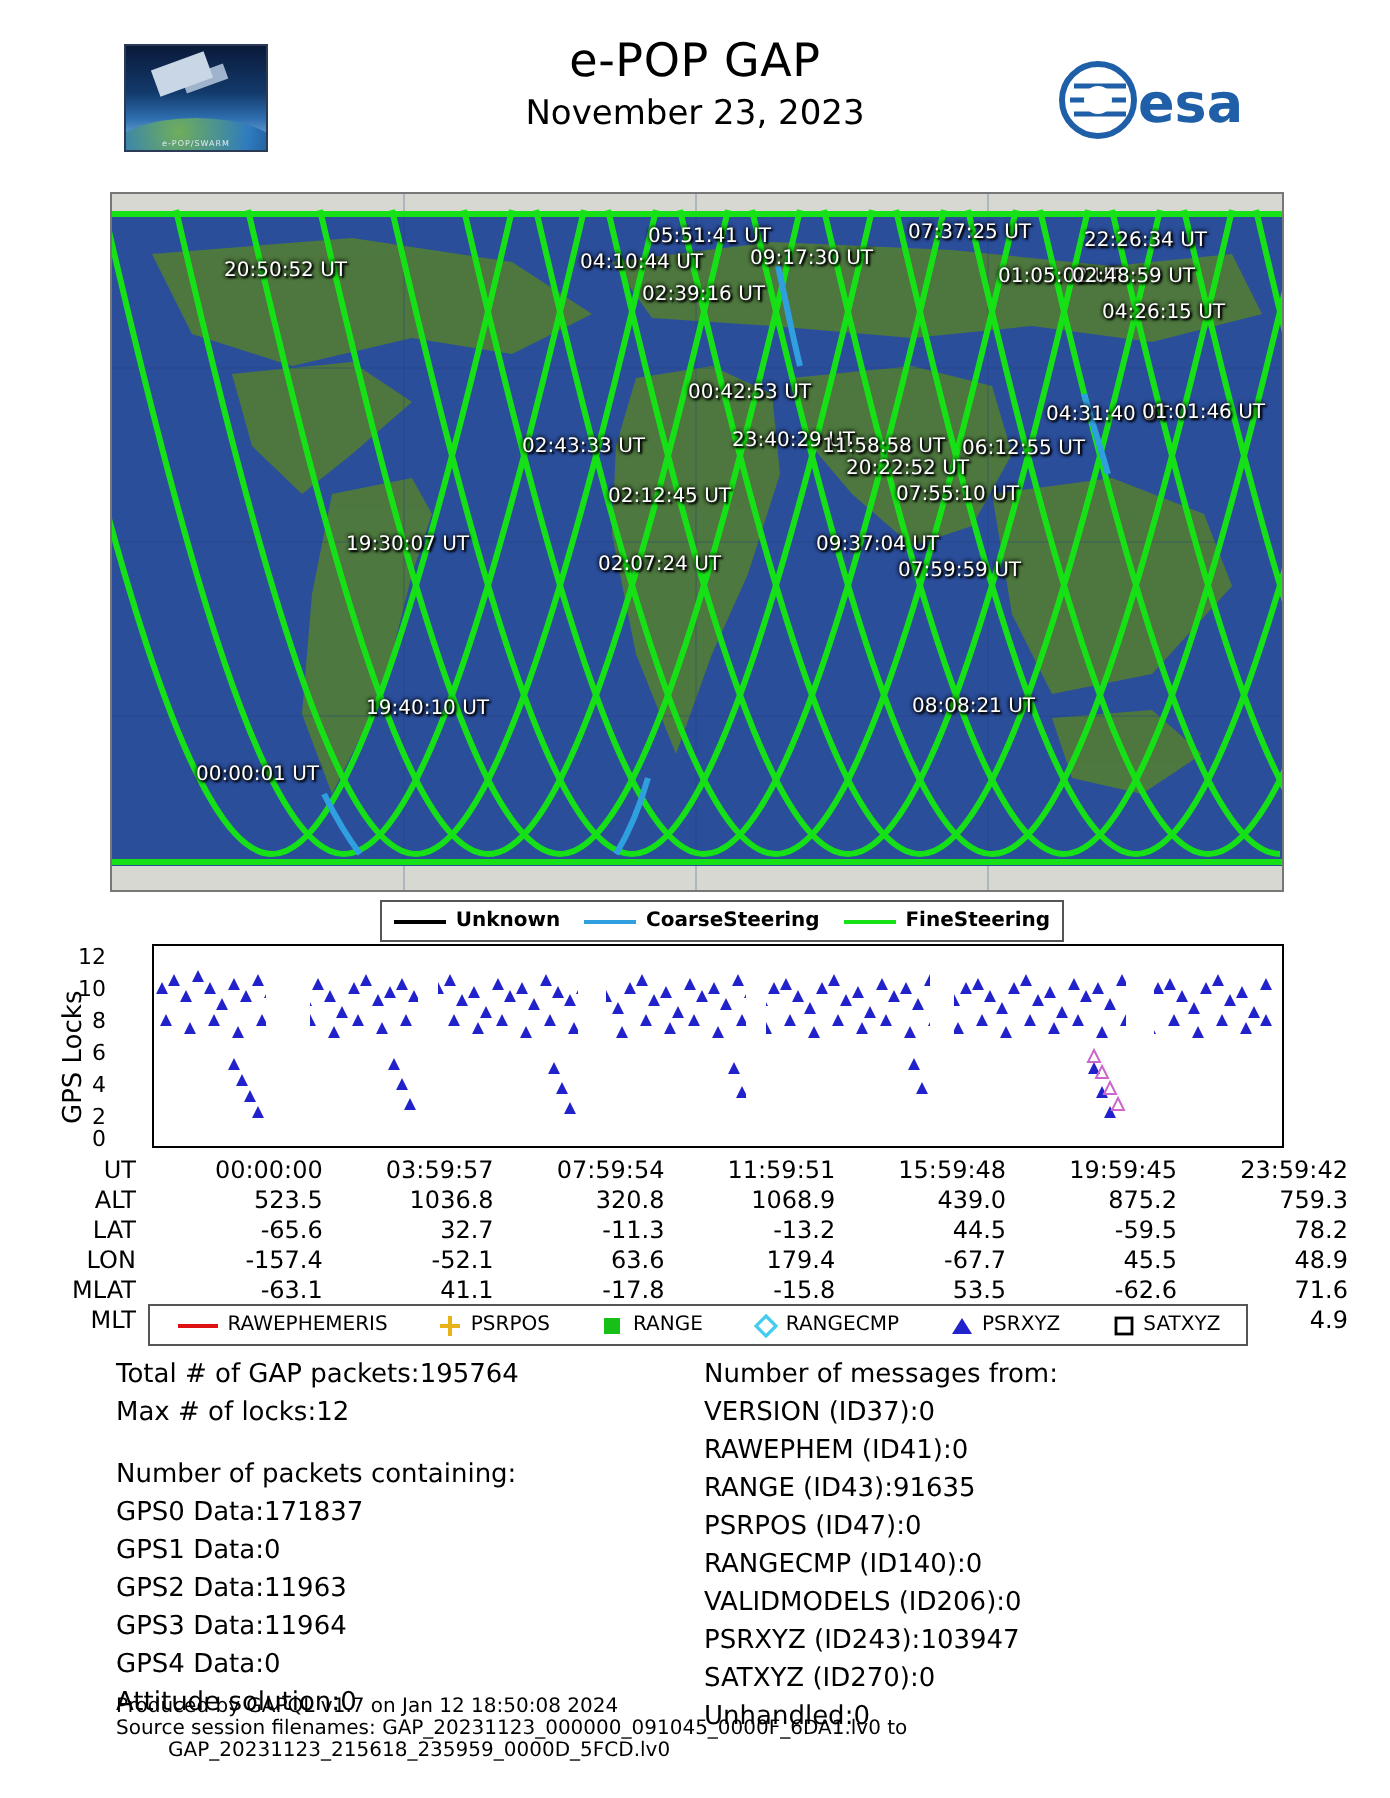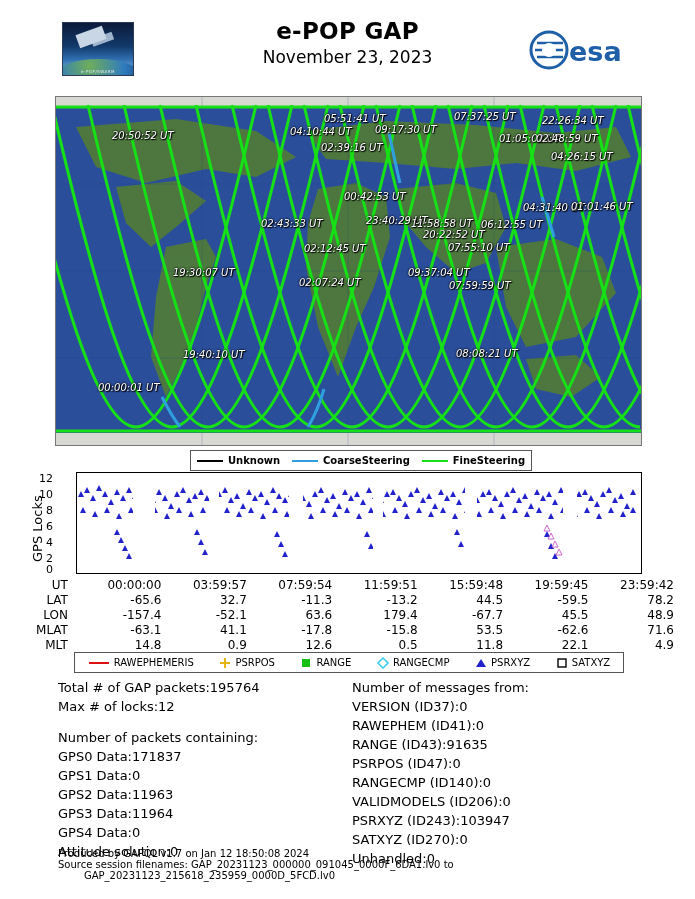--- a/index.html
+++ b/index.html
@@ -7,21 +7,21 @@
     width:695px;height:899px;background:#ffffff;
     font-family:"DejaVu Sans", sans-serif;
     color:#000;overflow:hidden;position:relative;
   }
   .page{position:relative;width:695px;height:899px;}
 
   
   .header{position:relative;height:92px;}
   .title{
     position:absolute;left:0;right:0;top:18px;text-align:center;
-    font-size:23px;font-weight:bold;letter-spacing:.3px;
+    font-size:23px;font-weight:normal;letter-spacing:.3px;
   }
   .subtitle{
     position:absolute;left:0;right:0;top:47px;text-align:center;
     font-size:17px;
   }
   .mission-logo{
     position:absolute;left:62px;top:22px;width:70px;height:52px;
     border:1px solid #2b3a55;
     background:linear-gradient(#0b1a3a 0%, #123a6b 45%, #2f6fb0 70%, #8fc2e8 100%);
     overflow:hidden;
@@ -45,21 +45,20 @@
 
   
   .map-wrap{
     position:absolute;left:55px;top:96px;width:585px;height:348px;
     border:1px solid #777;background:#13317a;overflow:hidden;
   }
   .map-svg{position:absolute;left:0;top:0;}
   .ut-label{
     position:absolute;font-size:10px;color:#ffffff;white-space:nowrap;
     text-shadow:0 0 2px #000,0 0 2px #000,1px 1px 1px #000;
-    font-style:italic;
   }
 
   
   .map-legend{
     position:absolute;left:190px;top:450px;width:340px;height:19px;
     border:1px solid #555;background:#fff;
     display:flex;align-items:center;justify-content:space-around;
     font-size:10px;
   }
   .map-legend .it{display:flex;align-items:center;gap:5px;font-weight:bold;}
@@ -302,20 +301,30 @@
         <td class="rl">UT</td>
         <td class="v">00:00:00</td>
         <td class="v">03:59:57</td>
         <td class="v">07:59:54</td>
         <td class="v">11:59:51</td>
         <td class="v">15:59:48</td>
         <td class="v">19:59:45</td>
         <td class="v">23:59:42</td>
       </tr>
       <tr>
+        <td class="rl">ALT</td>
+        <td class="v">523.5</td>
+        <td class="v">1036.8</td>
+        <td class="v">320.8</td>
+        <td class="v">1068.9</td>
+        <td class="v">439.0</td>
+        <td class="v">875.2</td>
+        <td class="v">759.3</td>
+      </tr>
+      <tr>
         <td class="rl">LAT</td>
         <td class="v">-65.6</td>
         <td class="v">32.7</td>
         <td class="v">-11.3</td>
         <td class="v">-13.2</td>
         <td class="v">44.5</td>
         <td class="v">-59.5</td>
         <td class="v">78.2</td>
       </tr>
       <tr>

